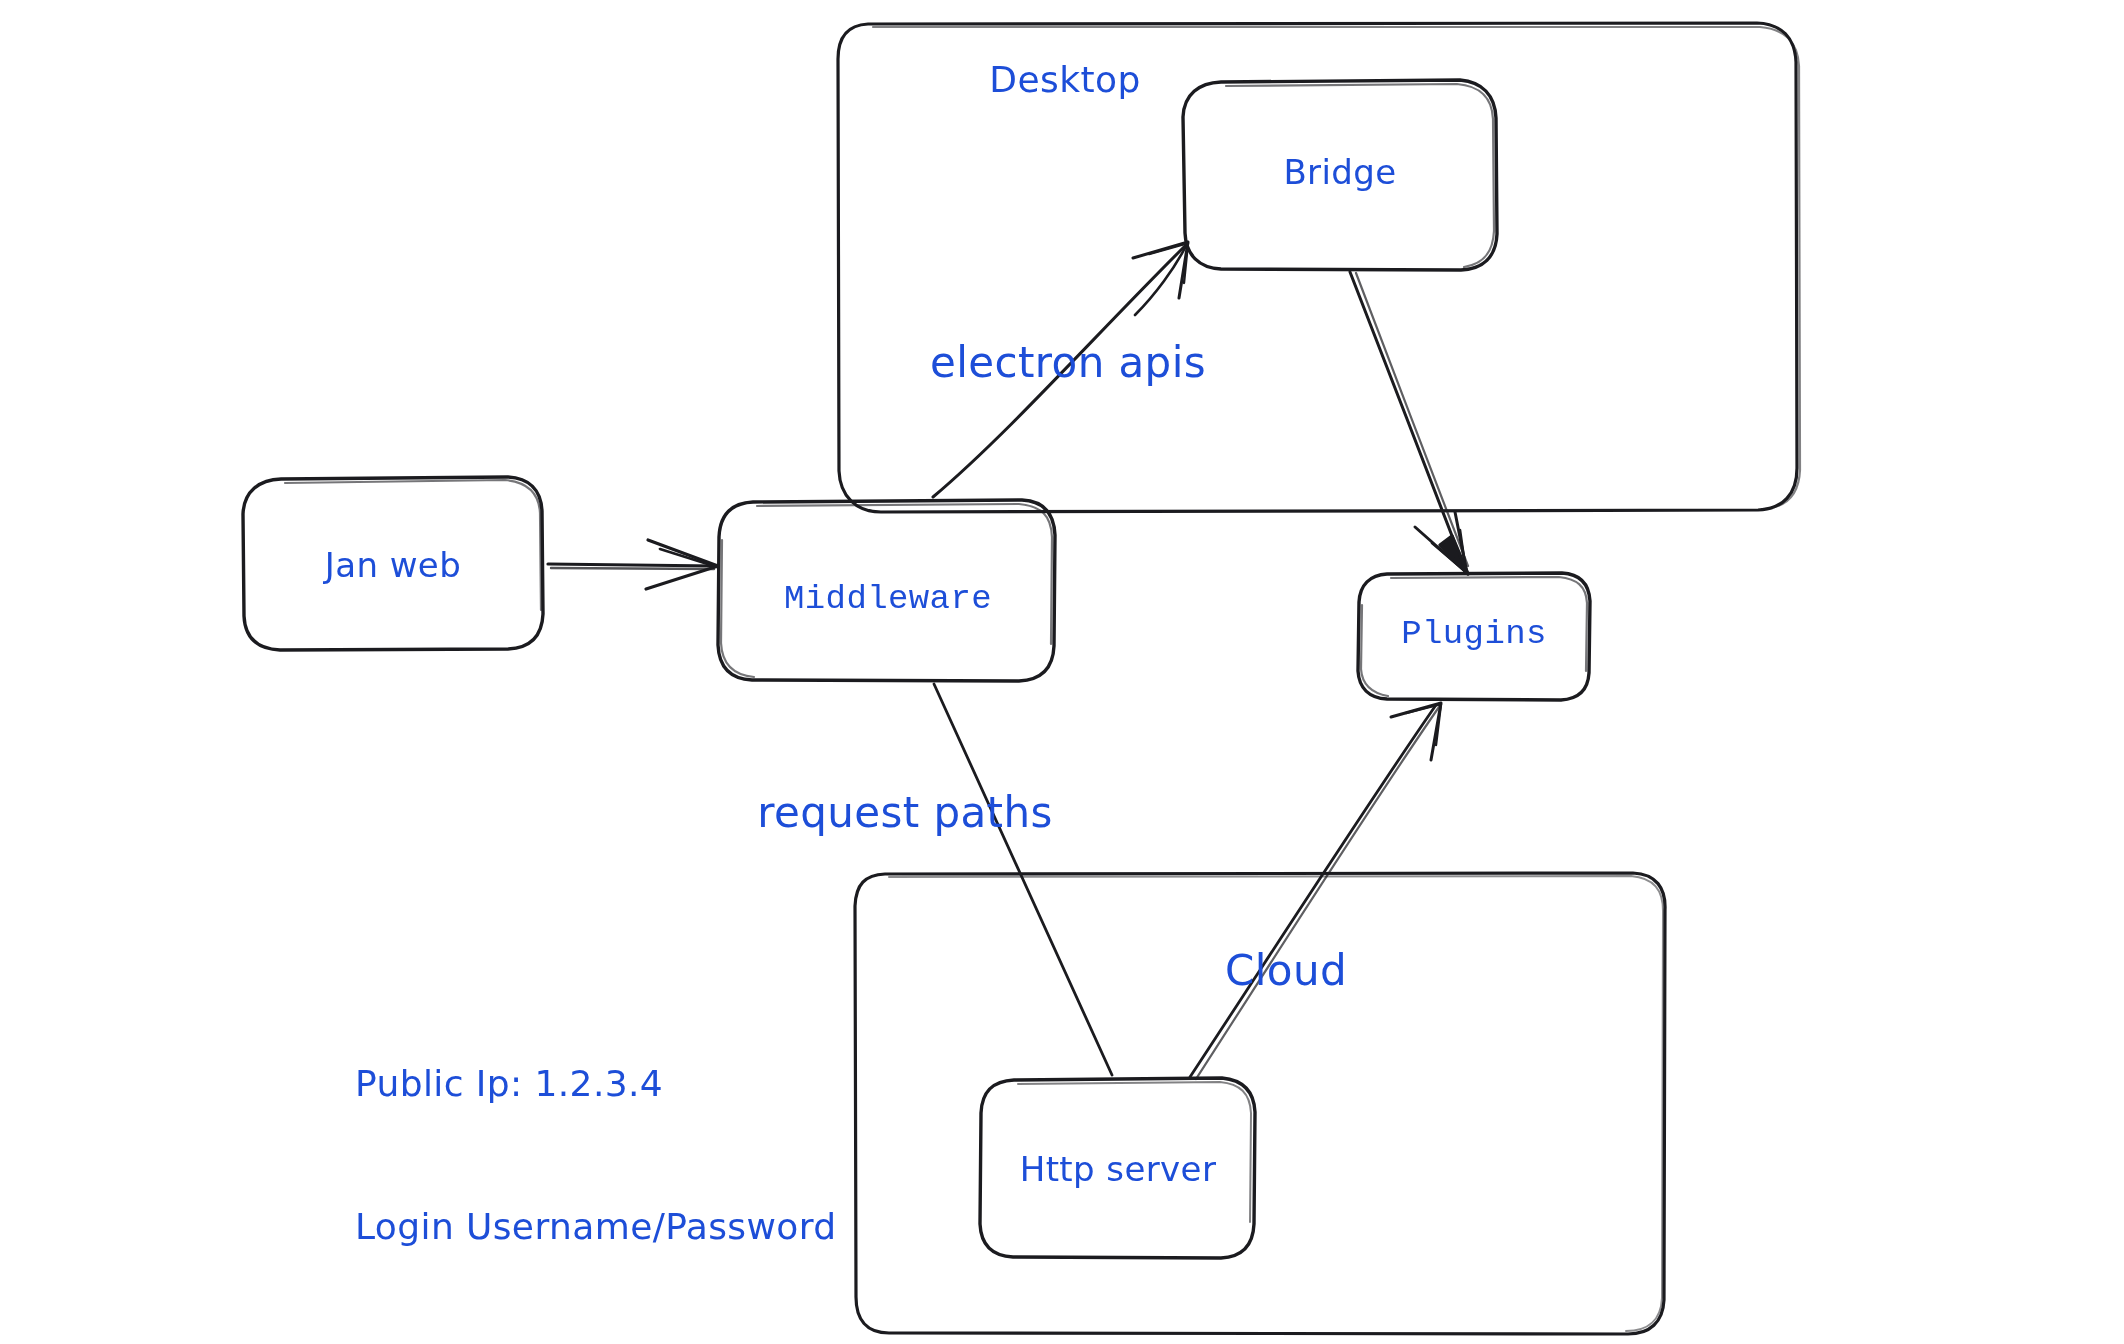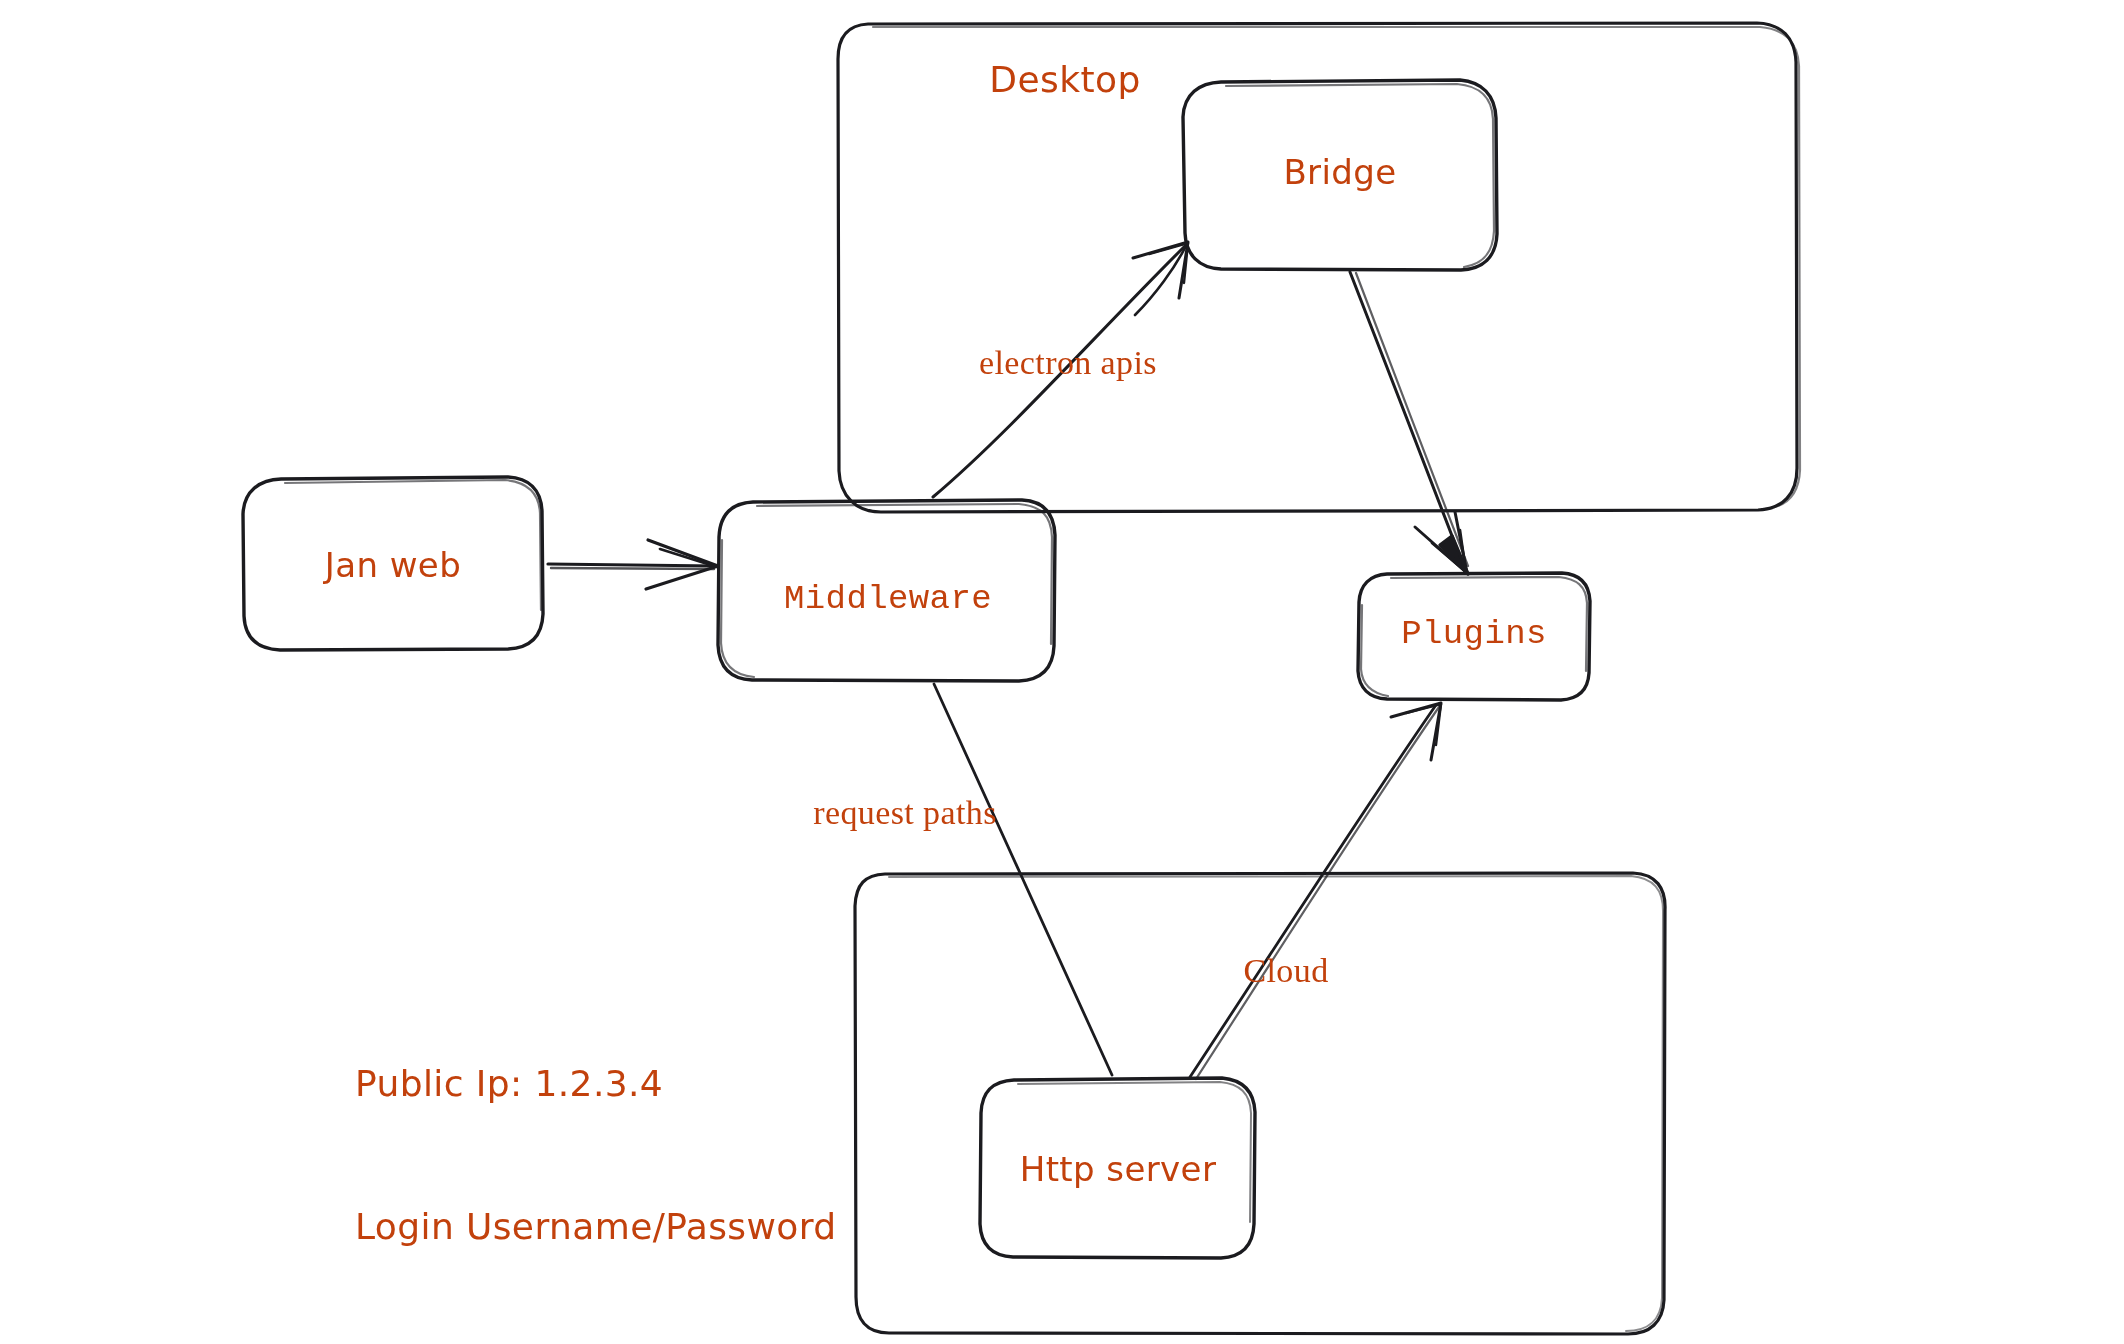--- a/index.html
+++ b/index.html
@@ -18,41 +18,40 @@
   }
   #sketch {
     position: absolute;
     left: 0;
     top: 0;
     width: 2124px;
     height: 1344px;
   }
   .lbl {
     position: absolute;
-    color: #c2410c;
+    color: #1d4ed8;
     font-family: "DejaVu Sans", sans-serif;
     white-space: pre;
     line-height: 1.28;
     letter-spacing: 0.4px;
     user-select: none;
   }
   .node-label {
     font-size: 34px;
     text-align: right;
     transform: translate(-50%, -50%);
   }
   .group-label {
     font-size: 36px;
     transform: translate(-50%, -50%);
   }
   .edge-label {
-    font-size: 34px;
+    font-size: 42px;
     transform: translate(-50%, -50%);
     background: transparent;
-    font-family: Liberation Serif, serif;
   }
   .note-block {
     font-size: 36px;
     line-height: 1.32;
   }
   .note-line { display: block; }
 </style>
 </head>
 <body>
 

